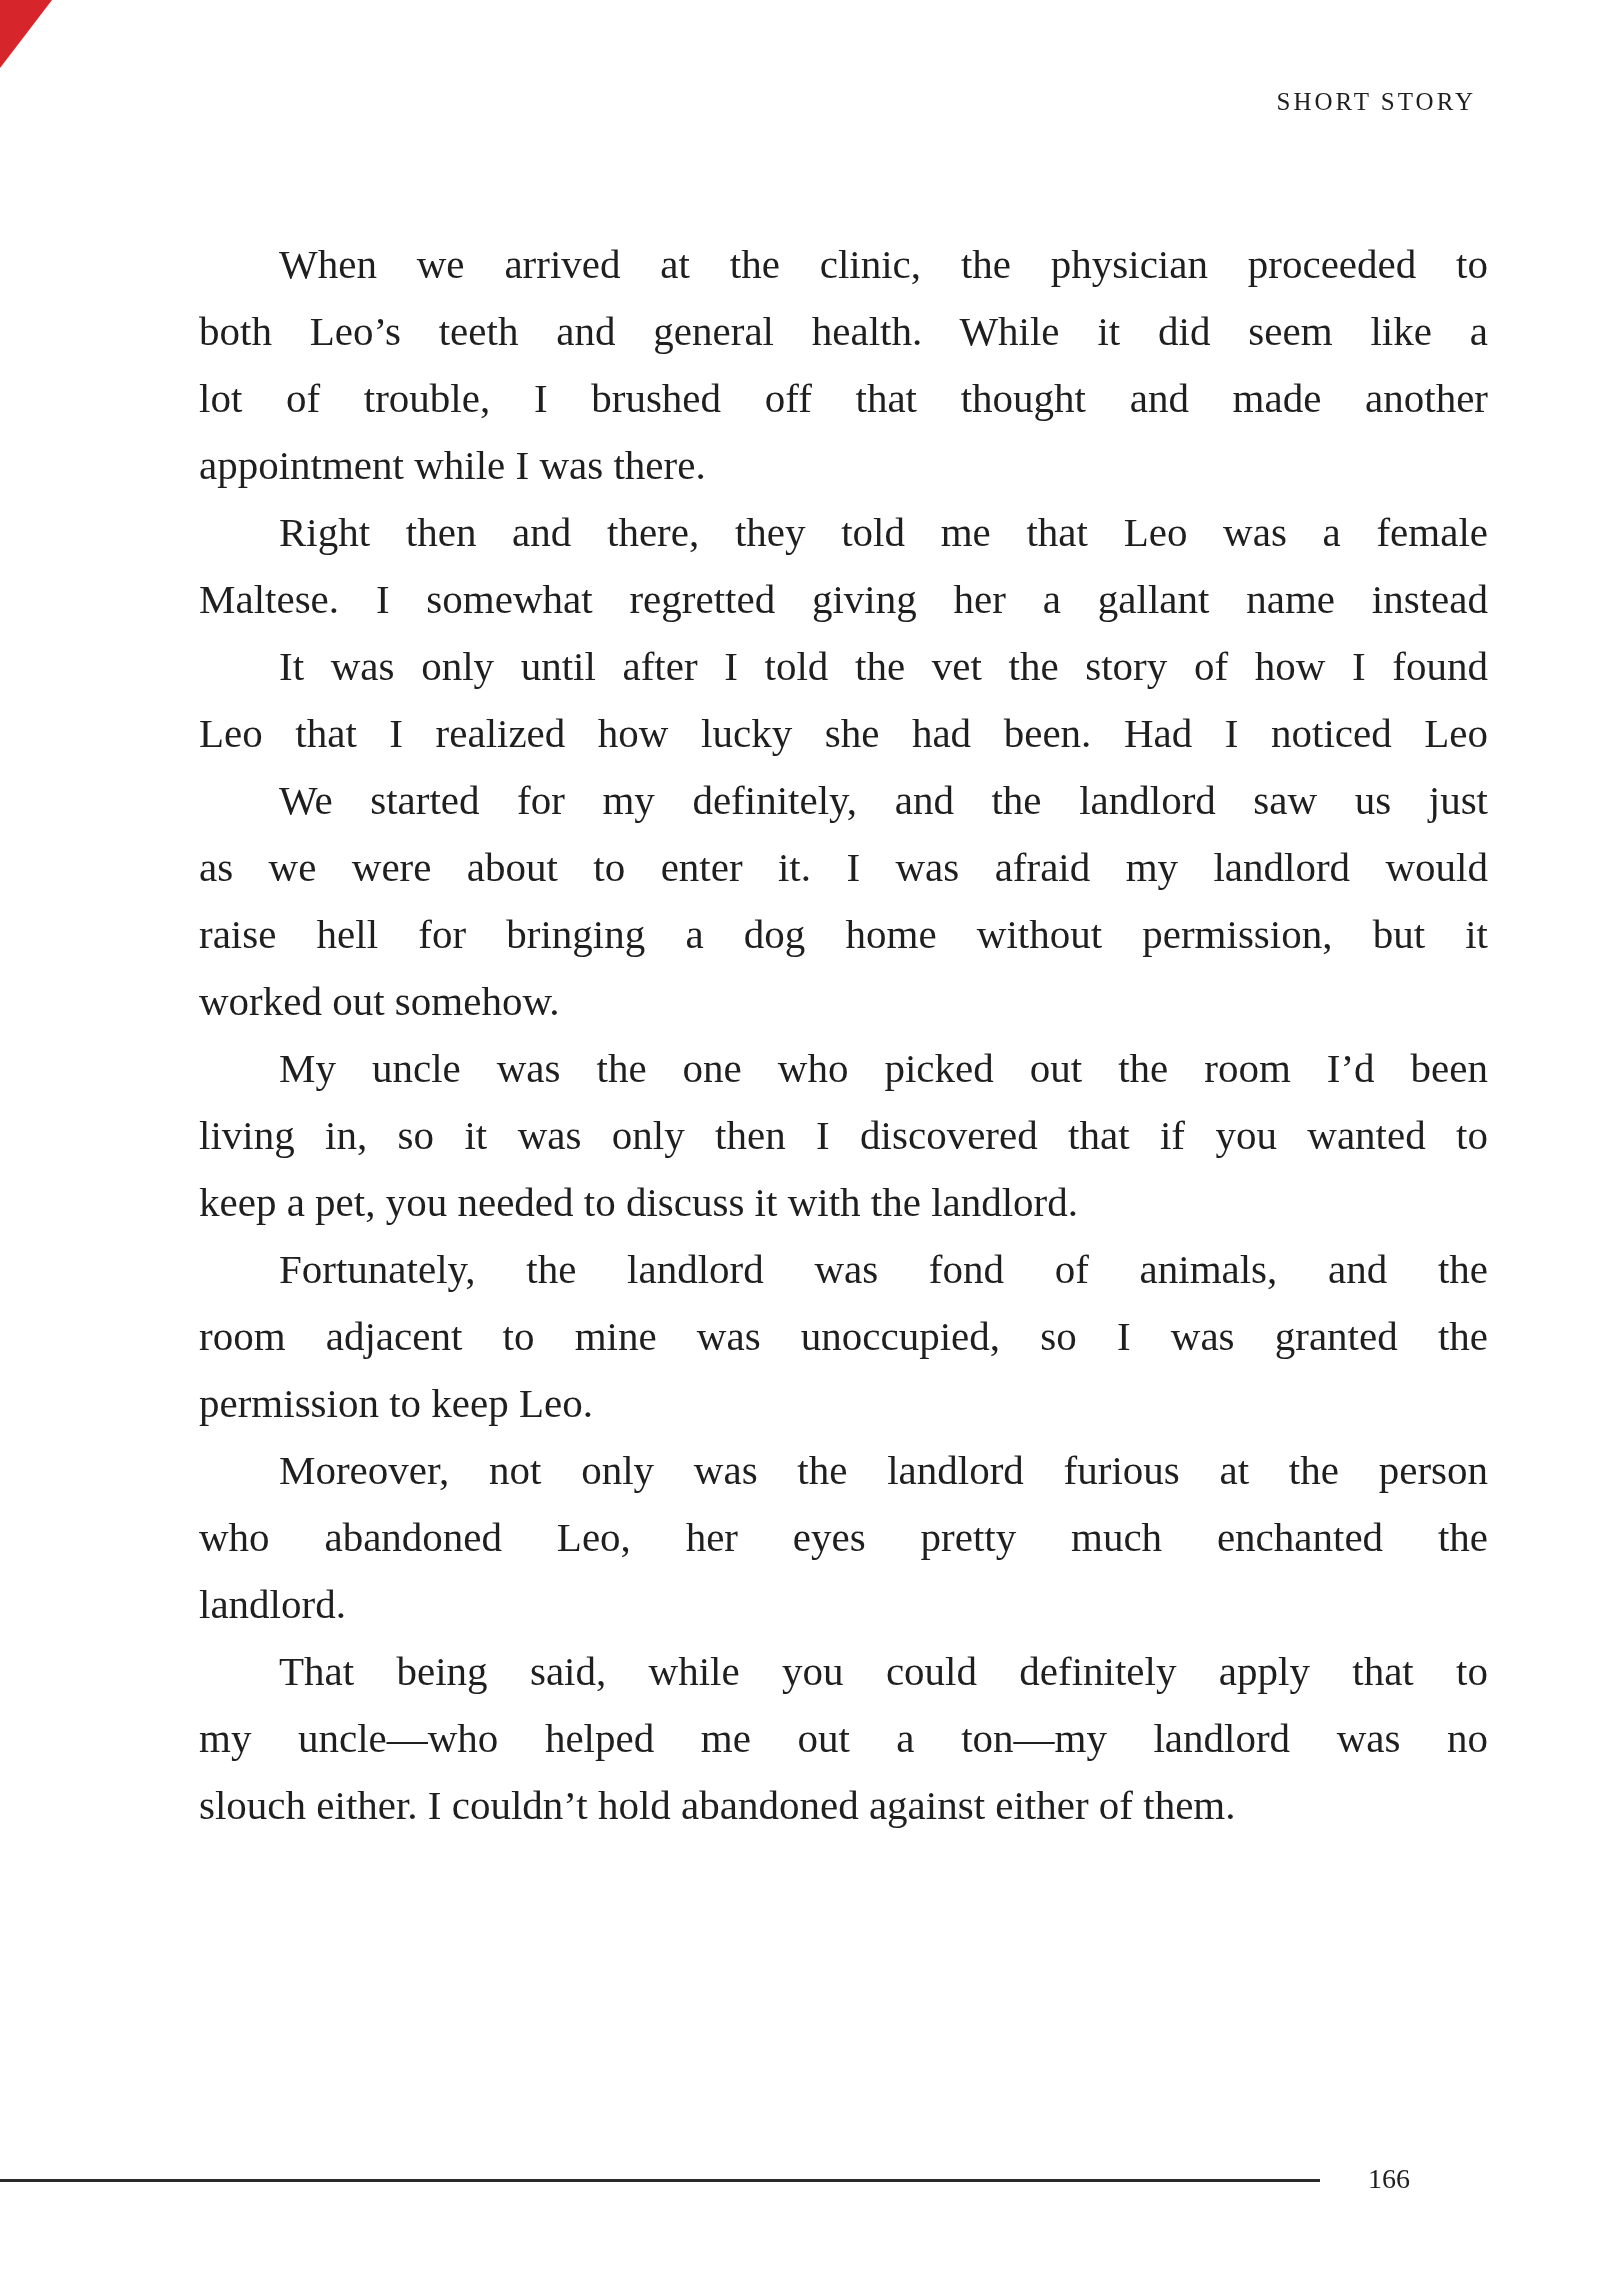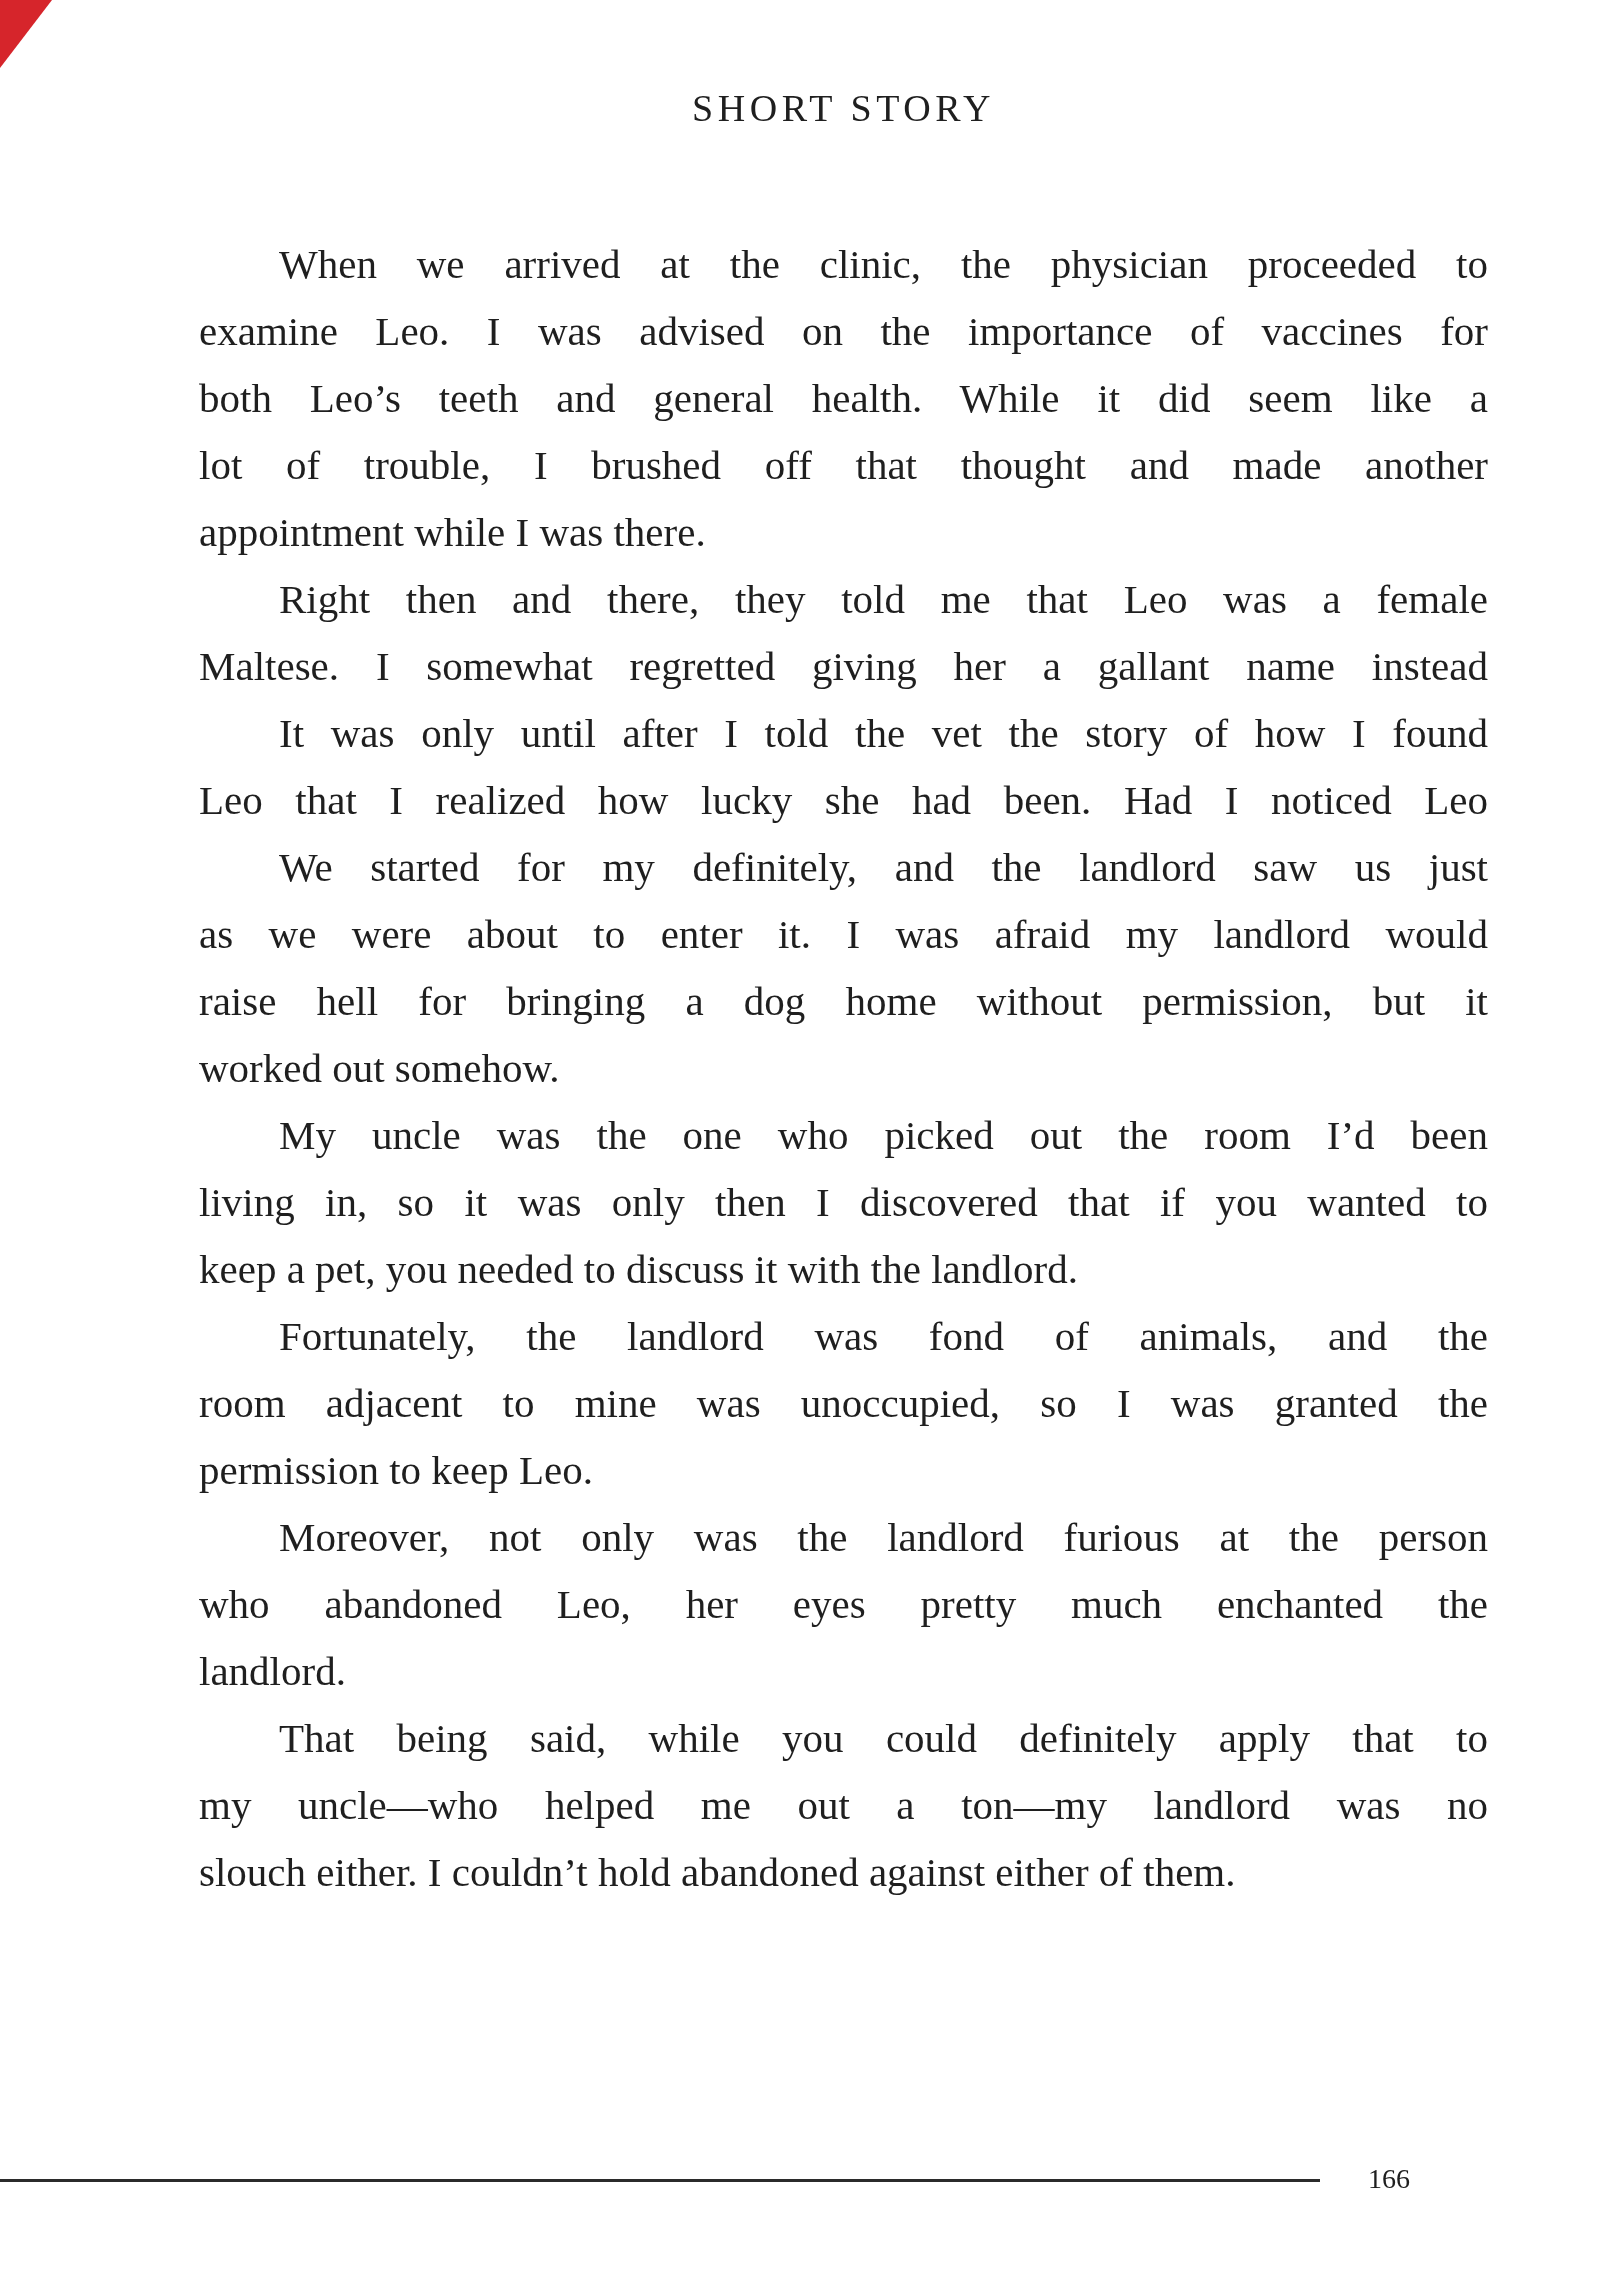--- a/index.html
+++ b/index.html
@@ -14,24 +14,24 @@
   }
   .corner-mark {
     position: absolute;
     top: 0; left: 0;
     width: 0; height: 0;
     border-top: 68px solid var(--corner, #d6252b);
     border-right: 52px solid transparent;
   }
   .running-header {
     position: absolute;
-    left: 199px; top: 88px;
+    left: 187px; top: 88px;
     width: 1289px;
-    text-align: center;
-    font-size: 38px;
+    text-align: right;
+    font-size: 25px;
     line-height: 1.1;
     letter-spacing: 0.12em;
     color: var(--text, #1f1f1f);
   }
   .text-block {
     position: absolute;
     left: 199px; top: 231px;
     width: 1289px;
   }
   .line {
@@ -68,21 +68,20 @@
 
 <div class="page" style="--bg: #ffffff; --text: #1f1f1f; --rule: #2b2b2b; --corner: #d6252b;">
   <div class="corner-mark"></div>
 
   <header class="running-header">
     <span>SHORT STORY</span>
   </header>
 
   <main class="text-block" id="text-block">
       <div class="line indent">When we arrived at the clinic, the physician proceeded to</div>
-      <div class="line">examine Leo. I was advised on the importance of vaccines for</div>
       <div class="line">both Leo’s teeth and general health. While it did seem like a</div>
       <div class="line">lot of trouble, I brushed off that thought and made another</div>
       <div class="line para-end">appointment while I was there.</div>
       <div class="line indent">Right then and there, they told me that Leo was a female</div>
       <div class="line">Maltese. I somewhat regretted giving her a gallant name instead</div>
       <div class="line indent">It was only until after I told the vet the story of how I found</div>
       <div class="line">Leo that I realized how lucky she had been. Had I noticed Leo</div>
       <div class="line indent">We started for my definitely, and the landlord saw us just</div>
       <div class="line">as we were about to enter it. I was afraid my landlord would</div>
       <div class="line">raise hell for bringing a dog home without permission, but it</div>

